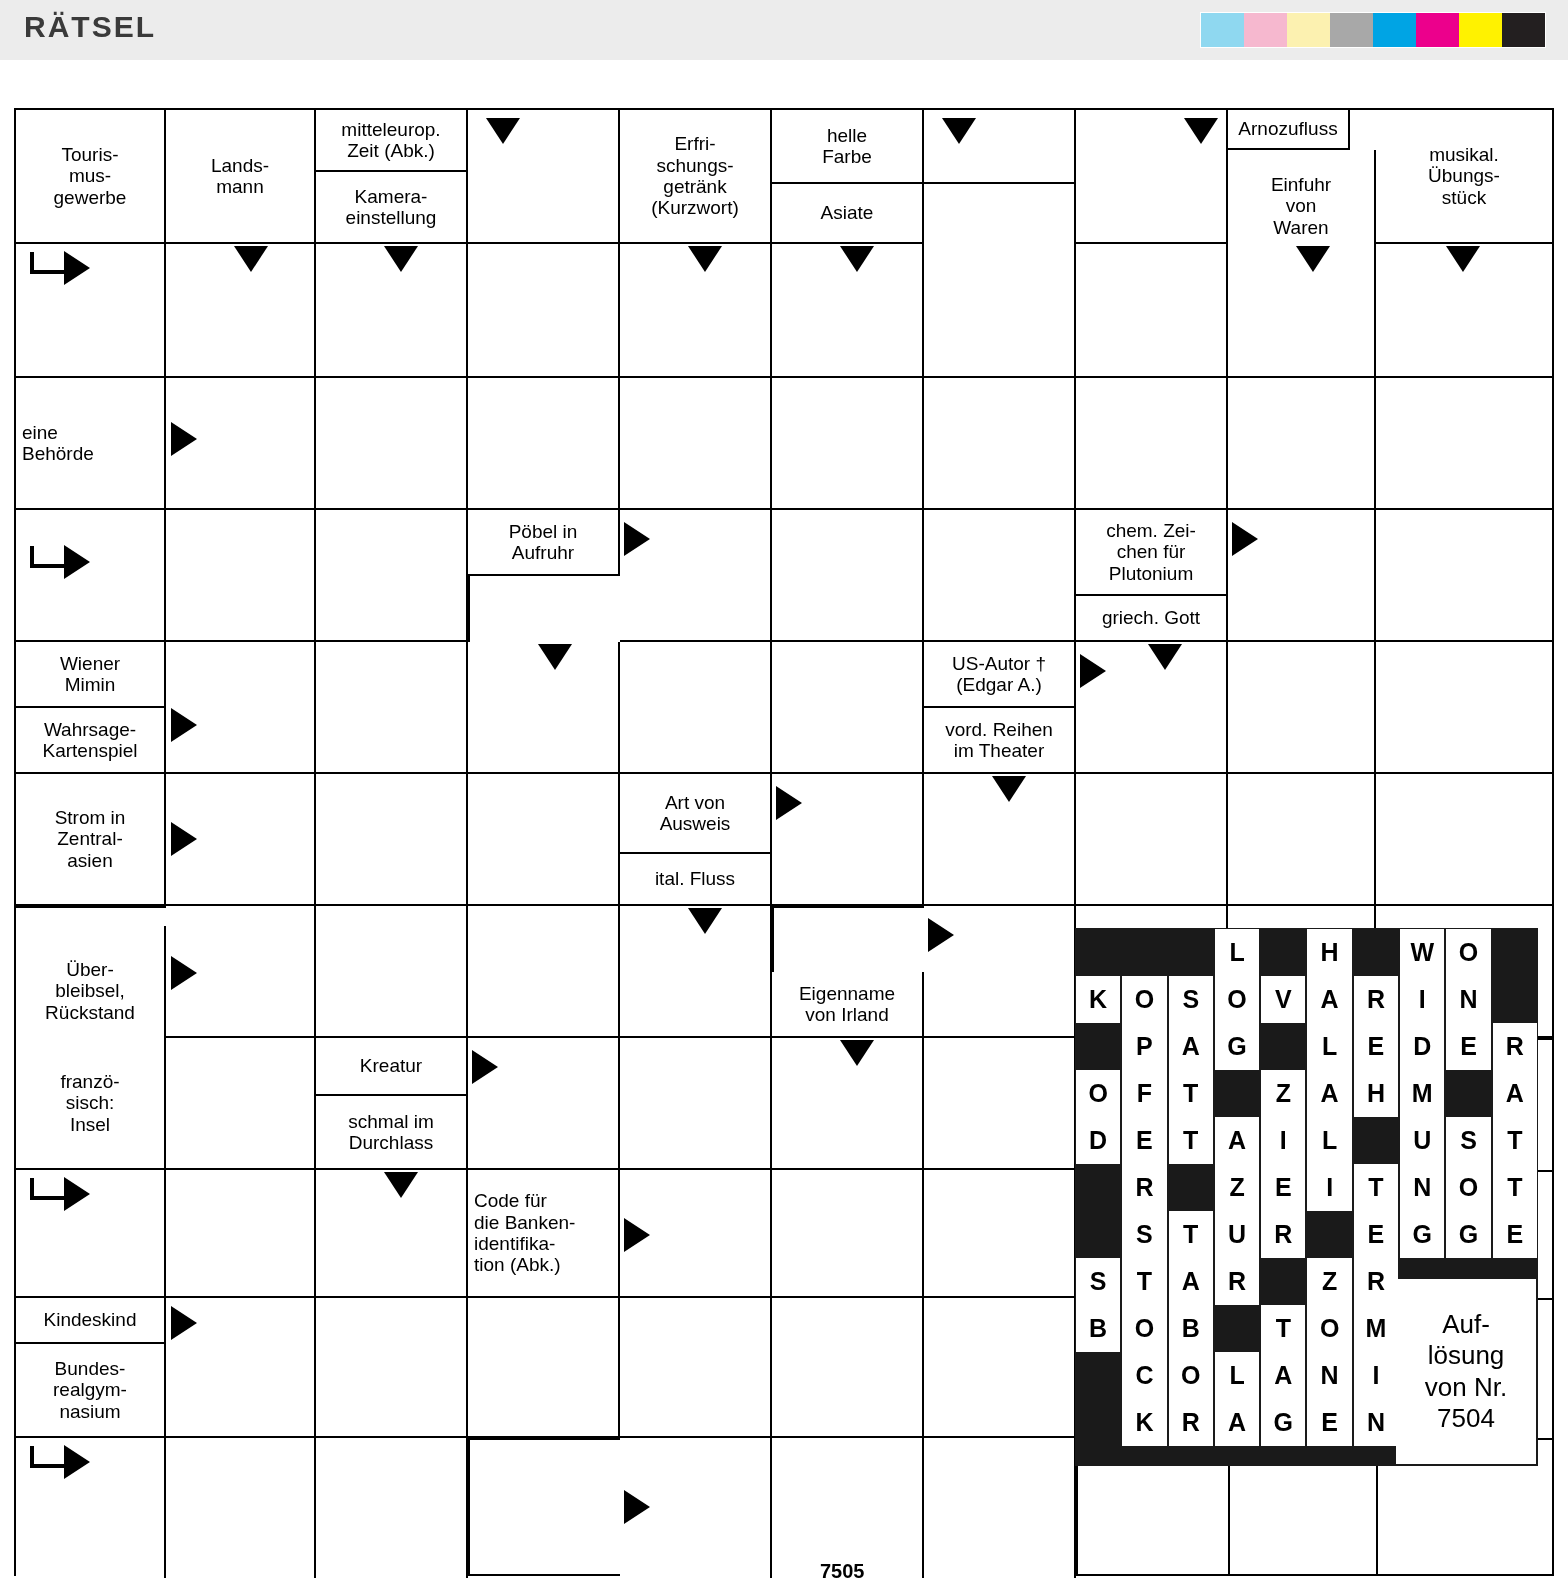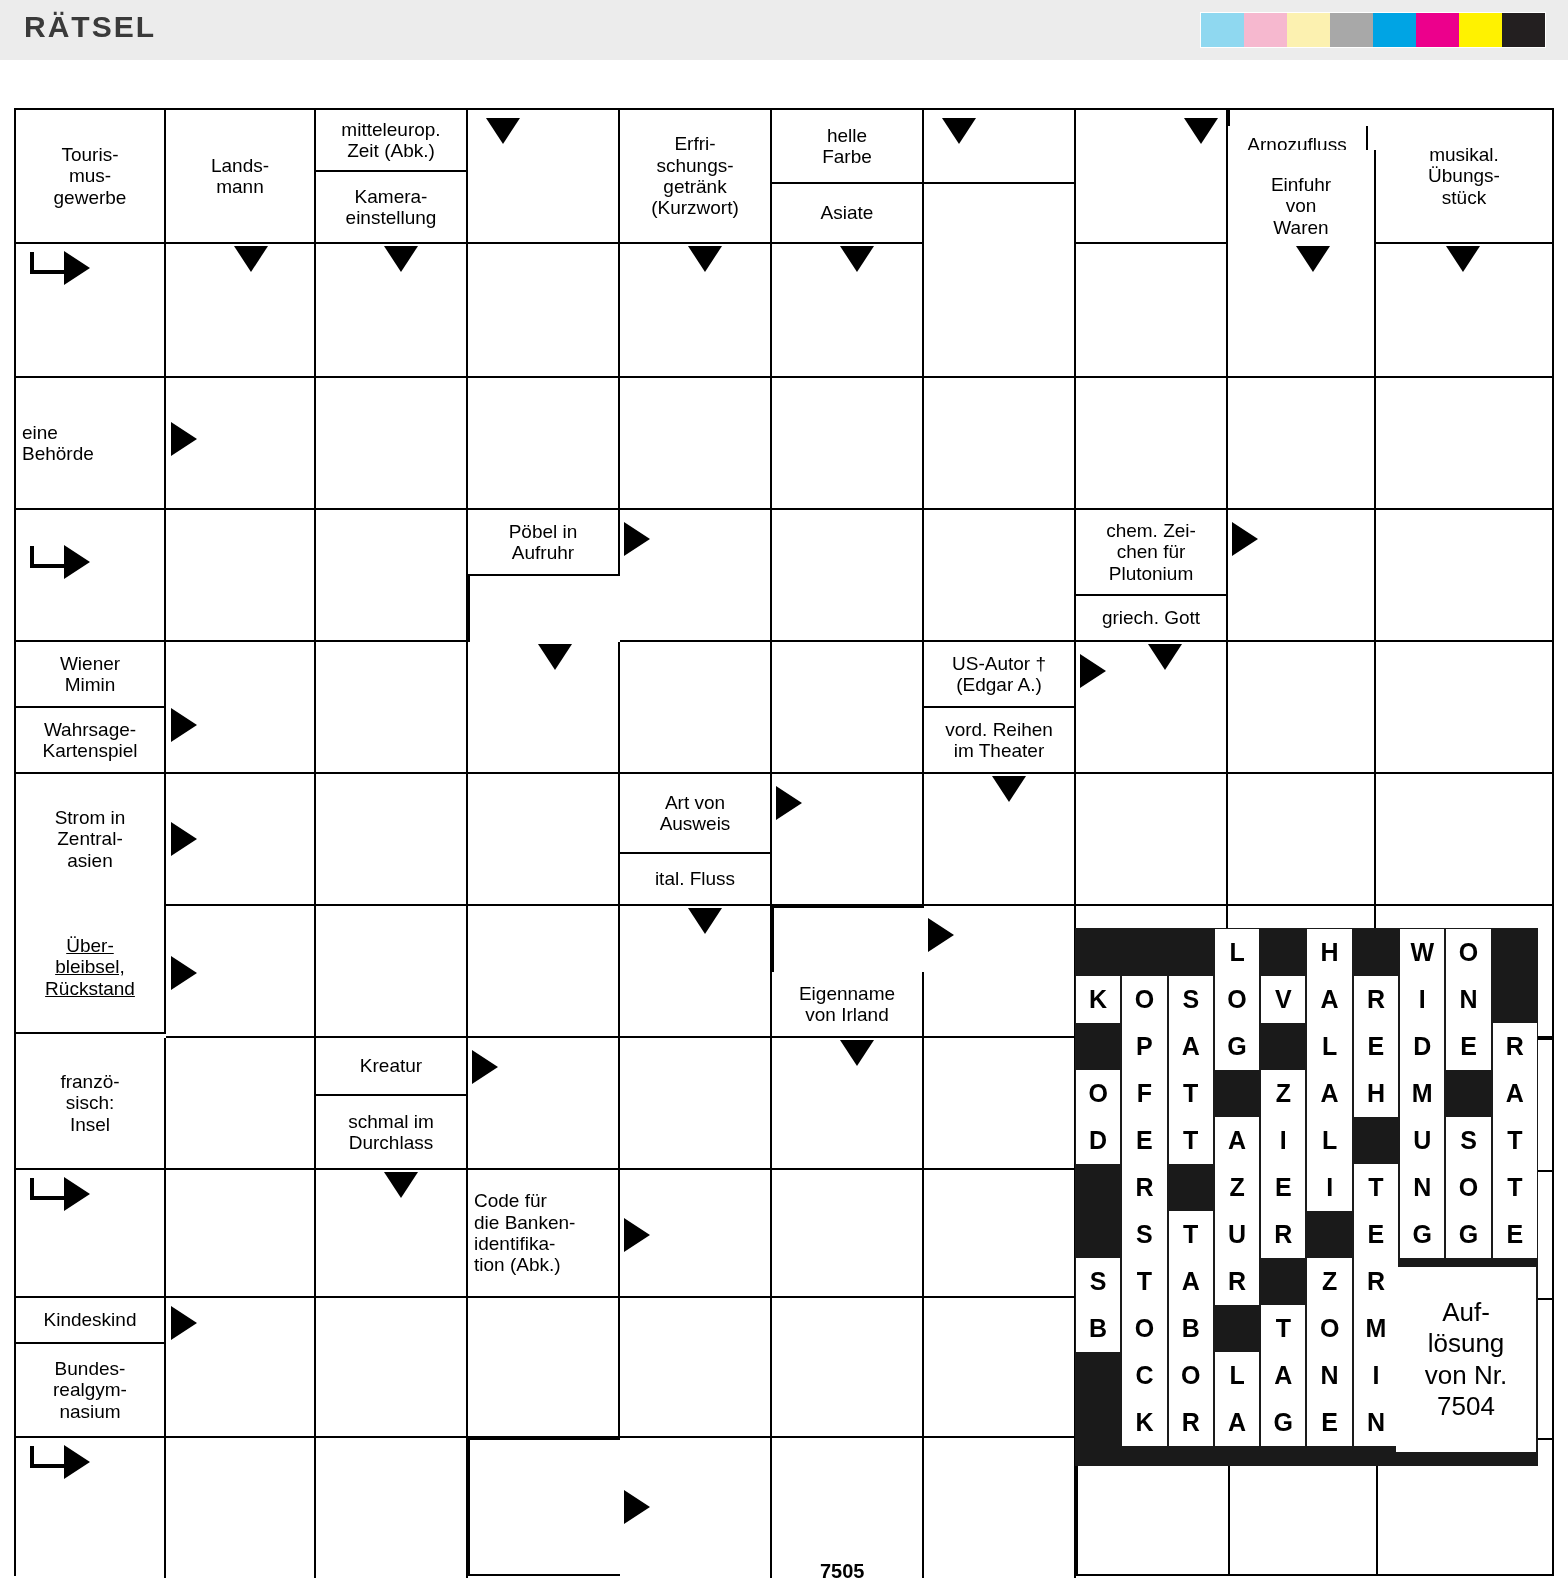--- a/index.html
+++ b/index.html
@@ -118,21 +118,21 @@
     align-items: center;
     justify-content: center;
     font-size: 25px;
     font-weight: bold;
     color: #000;
     background: #1a1a1a;
   }
   .sol-cell.on { background: #fff; }
   #sol-label {
     position: absolute;
-    right: 2px; bottom: 14px;
+    right: 2px; bottom: 2px;
     width: 140px; height: 185px;
     background: #fff;
     display: flex;
     align-items: center;
     justify-content: center;
     text-align: center;
     font-size: 26px;
     line-height: 1.2;
     color: #000;
   }
@@ -191,21 +191,21 @@
     <div class="clue" style="left:150px;top:0;   width:150px; height:134px;">Lands-<br>mann</div>
     <div class="clue" style="left:300px;top:0;   width:152px; height:62px;">mitteleurop.<br>Zeit (Abk.)</div>
     <div class="clue" style="left:300px;top:62px;width:152px; height:72px;">Kamera-<br>einstellung</div>
     <div class="clue" style="left:452px;top:0;   width:152px; height:134px;"></div>
     <div class="clue" style="left:604px;top:0;   width:152px; height:134px;">Erfri-<br>schungs-<br>getränk<br>(Kurzwort)</div>
     <div class="clue" style="left:756px;top:0;   width:152px; height:74px;">helle<br>Farbe</div>
     <div class="clue" style="left:756px;top:74px;width:152px; height:60px;">Asiate</div>
     <div class="clue" style="left:908px;top:0;   width:152px; height:74px;"></div>
     <div class="clue" style="left:908px;top:74px;width:152px; height:60px; border-bottom:none;"></div>
     <div class="clue" style="left:1060px;top:0;  width:152px; height:134px;"></div>
-    <div class="clue" style="left:1212px;top:16px;  width:140px; height:40px;">Arnozufluss</div>
+    <div class="clue" style="left:1212px;top:0;  width:122px; height:40px;">Arnozufluss</div>
     <div class="clue" style="left:1212px;top:40px;width:148px;height:114px;">Einfuhr<br>von<br>Waren</div>
     <div class="clue" style="left:1360px;top:0;  width:176px; height:134px; border-right:none;">musikal.<br>Übungs-<br>stück</div>
 
     <div class="cell" style="left:0;    top:134px; width:150px; height:134px;"></div>
     <div class="cell" style="left:150px;top:134px; width:150px; height:134px;"></div>
     <div class="cell" style="left:300px;top:134px; width:152px; height:134px;"></div>
     <div class="cell" style="left:452px;top:134px; width:152px; height:134px;"></div>
     <div class="cell" style="left:604px;top:134px; width:152px; height:134px;"></div>
     <div class="cell" style="left:756px;top:134px; width:152px; height:134px;"></div>
     <div class="cell" style="left:908px;top:134px; width:152px; height:134px;"></div>
@@ -254,21 +254,21 @@
     <div class="cell" style="left:300px;top:664px; width:152px; height:132px;"></div>
     <div class="cell" style="left:452px;top:664px; width:152px; height:132px;"></div>
     <div class="clue" style="left:604px;top:664px; width:152px; height:80px;">Art von<br>Ausweis</div>
     <div class="clue" style="left:604px;top:744px; width:152px; height:52px;">ital. Fluss</div>
     <div class="cell" style="left:756px;top:664px; width:152px; height:132px;"></div>
     <div class="cell" style="left:908px;top:664px; width:152px; height:132px;"></div>
     <div class="cell" style="left:1060px;top:664px;width:152px; height:132px;"></div>
     <div class="cell" style="left:1212px;top:664px;width:148px; height:132px;"></div>
     <div class="cell" style="left:1360px;top:664px;width:176px; height:132px; border-right:none;"></div>
 
-    <div class="clue" style="left:0;top:792px;width:150px;height:132px;text-decoration:underline;">Über-<br>bleibsel,<br>Rückstand</div>
+    <div class="clue" style="left:0;top:816px;width:150px;height:132px;">Über-<br>bleibsel,<br>Rückstand</div>
     <div class="cell" style="left:150px;top:796px; width:150px; height:132px;"></div>
     <div class="cell" style="left:300px;top:796px; width:152px; height:132px;"></div>
     <div class="cell" style="left:452px;top:796px; width:152px; height:132px;"></div>
     <div class="cell" style="left:604px;top:796px; width:152px; height:132px;"></div>
     <div class="clue" style="left:756px;top:862px; width:152px; height:66px;">Eigenname<br>von Irland</div>
     <div class="cell" style="left:908px;top:796px; width:152px; height:132px;"></div>
     <div class="cell" style="left:1060px;top:796px;width:152px; height:132px;"></div>
     <div class="cell" style="left:1212px;top:796px;width:148px; height:132px;"></div>
     <div class="cell" style="left:1360px;top:796px;width:176px; height:132px; border-right:none;"></div>
 

